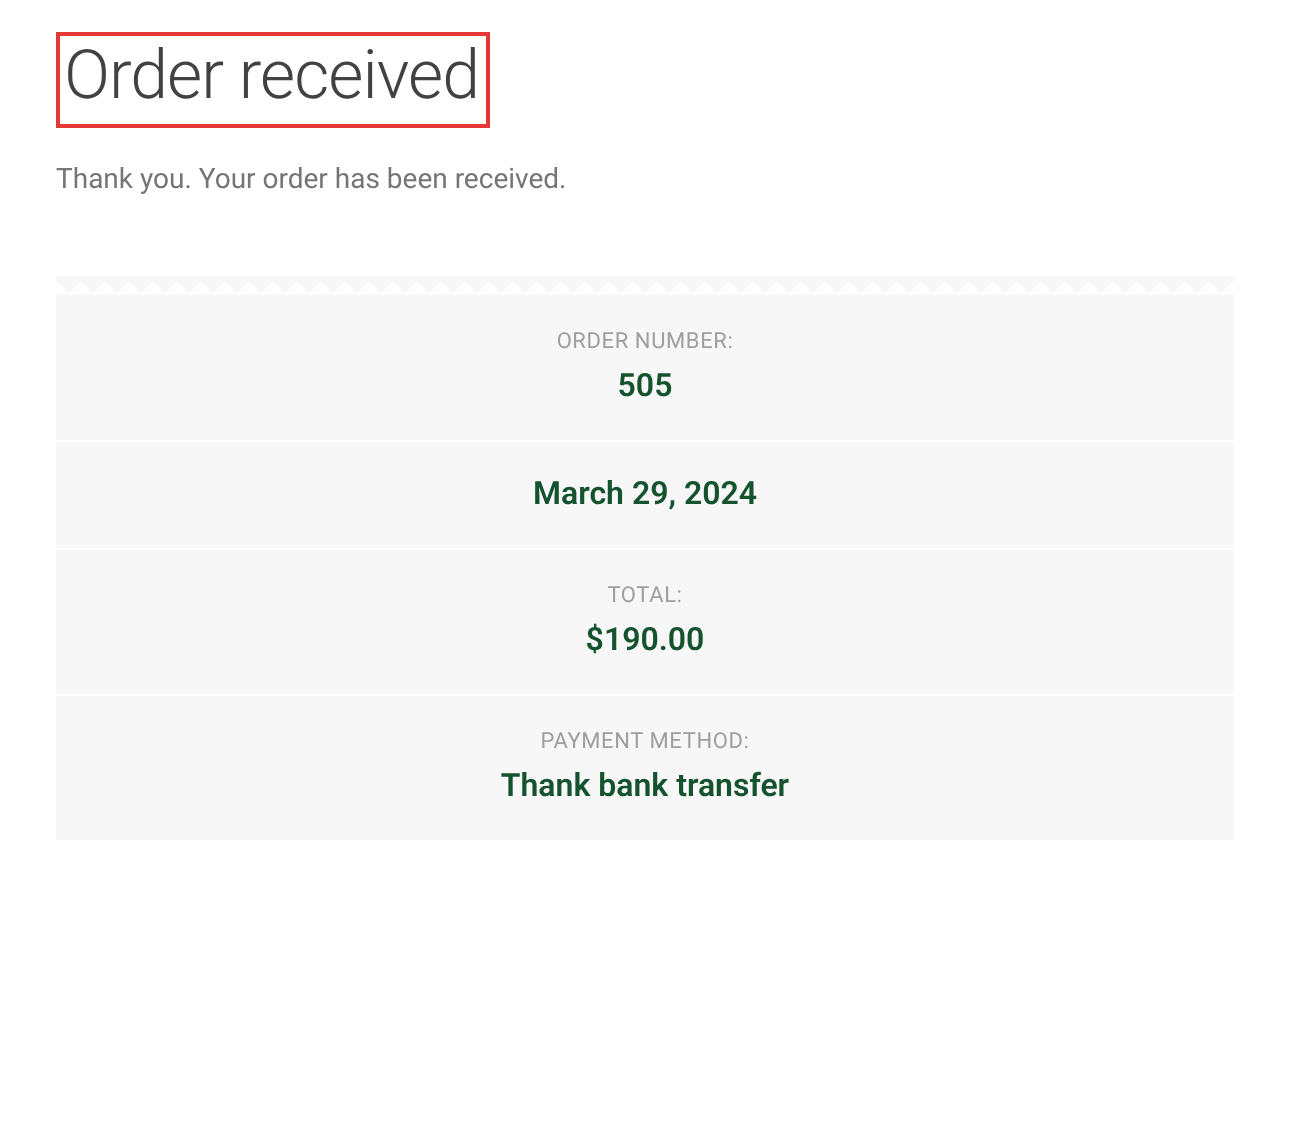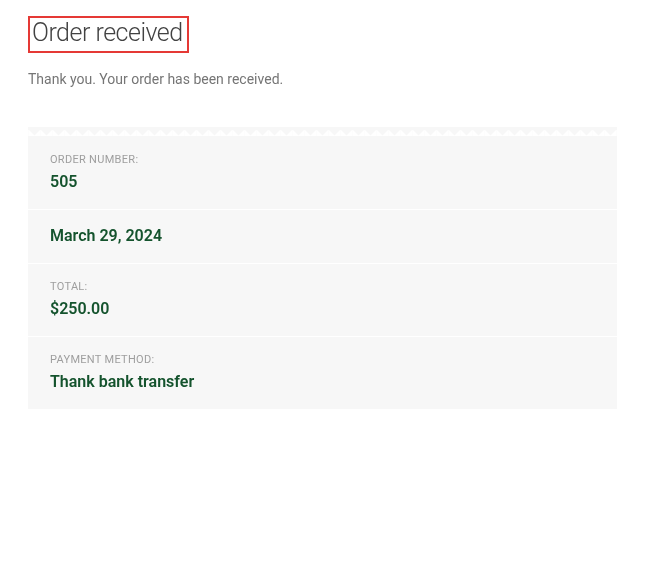--- a/index.html
+++ b/index.html
@@ -14,34 +14,35 @@
       width: 645px;
       padding: 16px 28px 0 28px;
     }
     .page-title-wrapper {
       display: inline-block;
       border: 2px solid #e53935;
       padding: 0 4px 4px 2px;
       margin-bottom: 18px;
     }
     .page-title {
-      font-size: 25px;
+      font-size: 34px;
       font-weight: 300;
       color: #424242;
       letter-spacing: -0.5px;
     }
     .thankyou-text {
       font-size: 14px;
       color: #757575;
       margin-bottom: 40px;
     }
     .order-details {
       background: #f7f7f7;
       position: relative;
       padding-top: 10px;
+      text-align: center;
     }
     .zigzag {
       position: absolute;
       top: -1px;
       left: 0;
       right: 0;
       height: 10px;
       background: linear-gradient(-45deg, #ffffff 6px, transparent 0), linear-gradient(45deg, #ffffff 6px, transparent 0);
       background-size: 12px 12px;
       background-repeat: repeat-x;
@@ -85,21 +86,21 @@
     <div class="detail-value">505</div>
   </div>
 
   <div class="detail-row">
     <div class="detail-value">March 29, 2024</div>
   </div>
 
 
   <div class="detail-row">
     <div class="detail-label">TOTAL:</div>
-    <div class="detail-value">$250.00</div>
+    <div class="detail-value">$190.00</div>
   </div>
 
   <div class="detail-row">
     <div class="detail-label">PAYMENT METHOD:</div>
     <div class="detail-value">Thank bank transfer</div>
   </div>
 </div>
 
 
 

